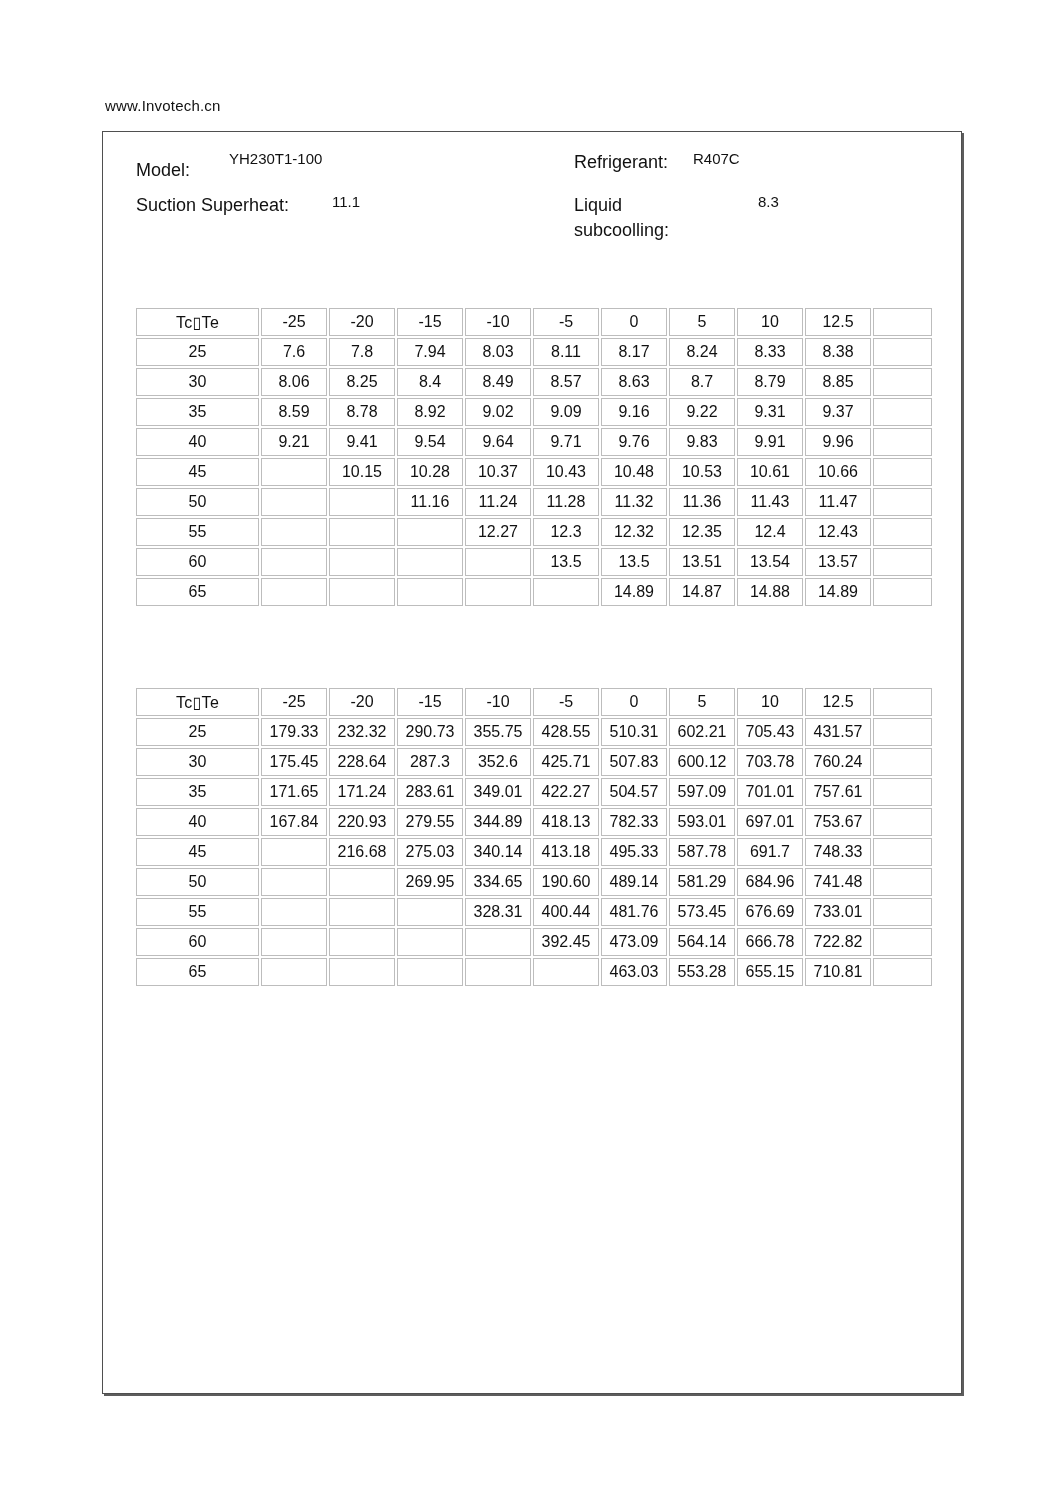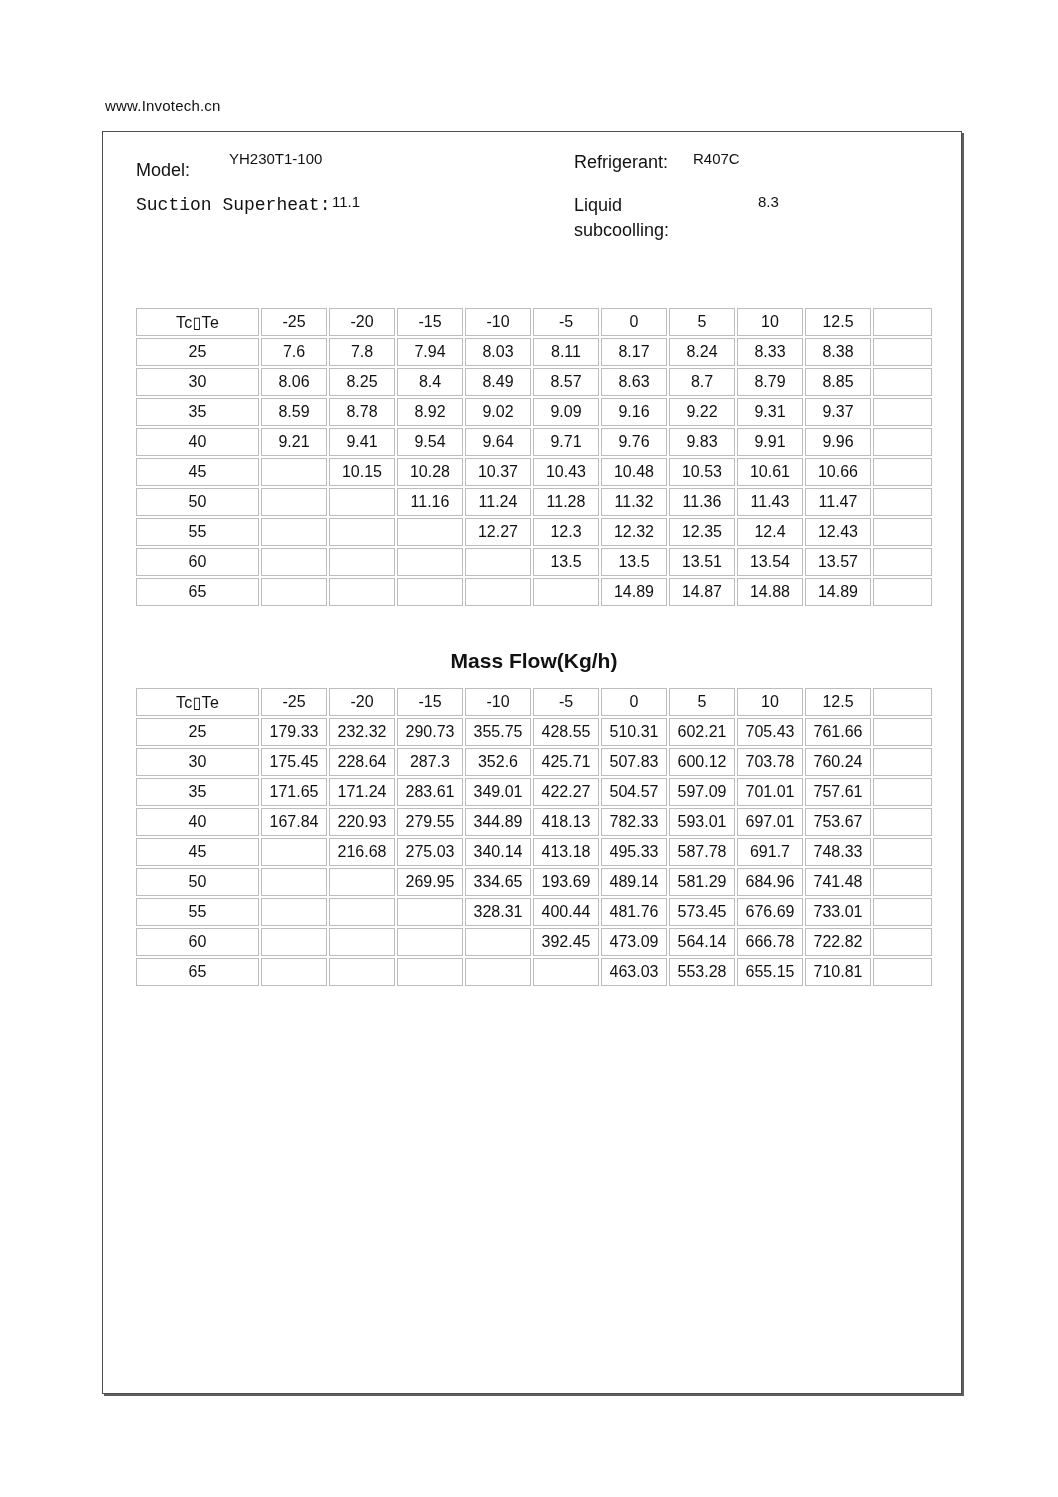--- a/index.html
+++ b/index.html
@@ -40,21 +40,21 @@
   }
   .info-value {
     position: absolute;
     font-size: 15px;
     white-space: nowrap;
   }
   #model-label        { left: 33px;  top: 28px; }
   #model-value        { left: 126px; top: 18px; }
   #refrigerant-label  { left: 471px; top: 20px; }
   #refrigerant-value  { left: 590px; top: 18px; }
-  #superheat-label    { left: 33px;  top: 63px; font-family: Liberation Mono, monospace; }
+  #superheat-label    { left: 33px;  top: 63px; }
   #superheat-value    { left: 229px; top: 61px; }
   #subcool-label      { left: 471px; top: 61px; width: 118px; line-height: 25px; white-space: normal; }
   #subcool-value      { left: 655px; top: 61px; }
   .table-title {
     position: absolute;
     left: 31px;
     width: 800px;
     text-align: center;
     font-size: 21px;
     font-weight: bold;
@@ -246,21 +246,20 @@
             <td></td>
             <td>14.89</td>
             <td>14.87</td>
             <td>14.88</td>
             <td>14.89</td>
             <td></td>
           </tr>
         </tbody>
       </table>
 
-    <div class="table-title" id="massflow-title">Mass Flow(Kg/h)</div>
     <table class="data-table" id="massflow-table">
         <colgroup>
           <col style="width: 123px;">
           <col style="width: 66px;">
           <col style="width: 66px;">
           <col style="width: 66px;">
           <col style="width: 66px;">
           <col style="width: 66px;">
           <col style="width: 66px;">
           <col style="width: 66px;">
@@ -285,21 +284,21 @@
           <tr>
             <td>25</td>
             <td>179.33</td>
             <td>232.32</td>
             <td>290.73</td>
             <td>355.75</td>
             <td>428.55</td>
             <td>510.31</td>
             <td>602.21</td>
             <td>705.43</td>
-            <td>761.66</td>
+            <td>431.57</td>
             <td></td>
           </tr>
           <tr>
             <td>30</td>
             <td>175.45</td>
             <td>228.64</td>
             <td>287.3</td>
             <td>352.6</td>
             <td>425.71</td>
             <td>507.83</td>
@@ -346,21 +345,21 @@
             <td>691.7</td>
             <td>748.33</td>
             <td></td>
           </tr>
           <tr>
             <td>50</td>
             <td></td>
             <td></td>
             <td>269.95</td>
             <td>334.65</td>
-            <td>193.69</td>
+            <td>190.60</td>
             <td>489.14</td>
             <td>581.29</td>
             <td>684.96</td>
             <td>741.48</td>
             <td></td>
           </tr>
           <tr>
             <td>55</td>
             <td></td>
             <td></td>

